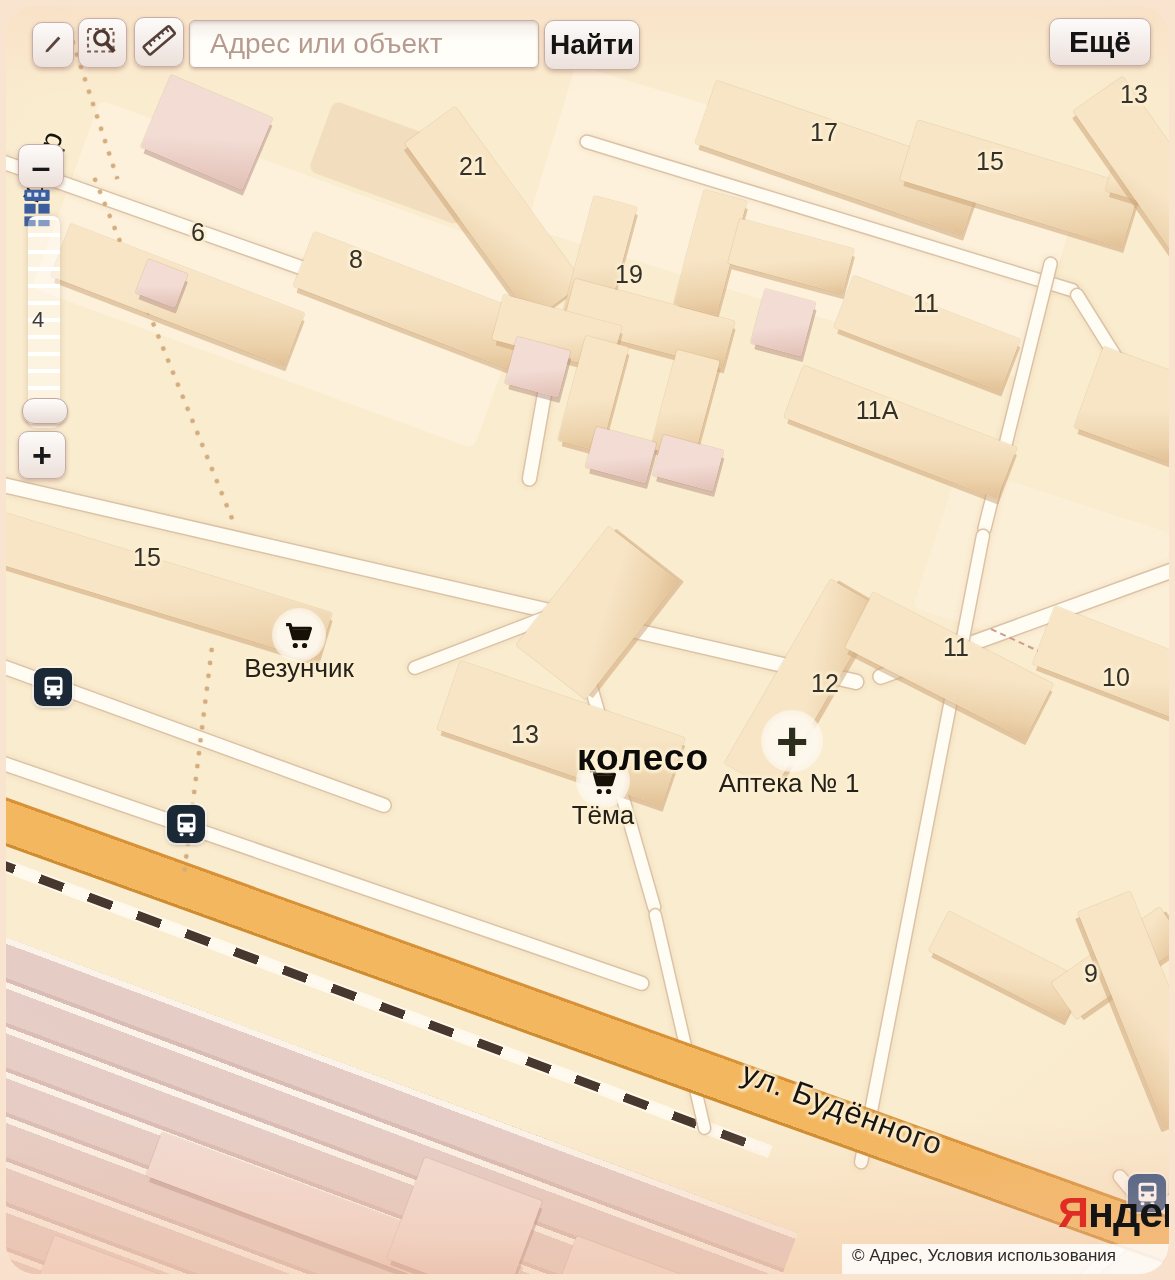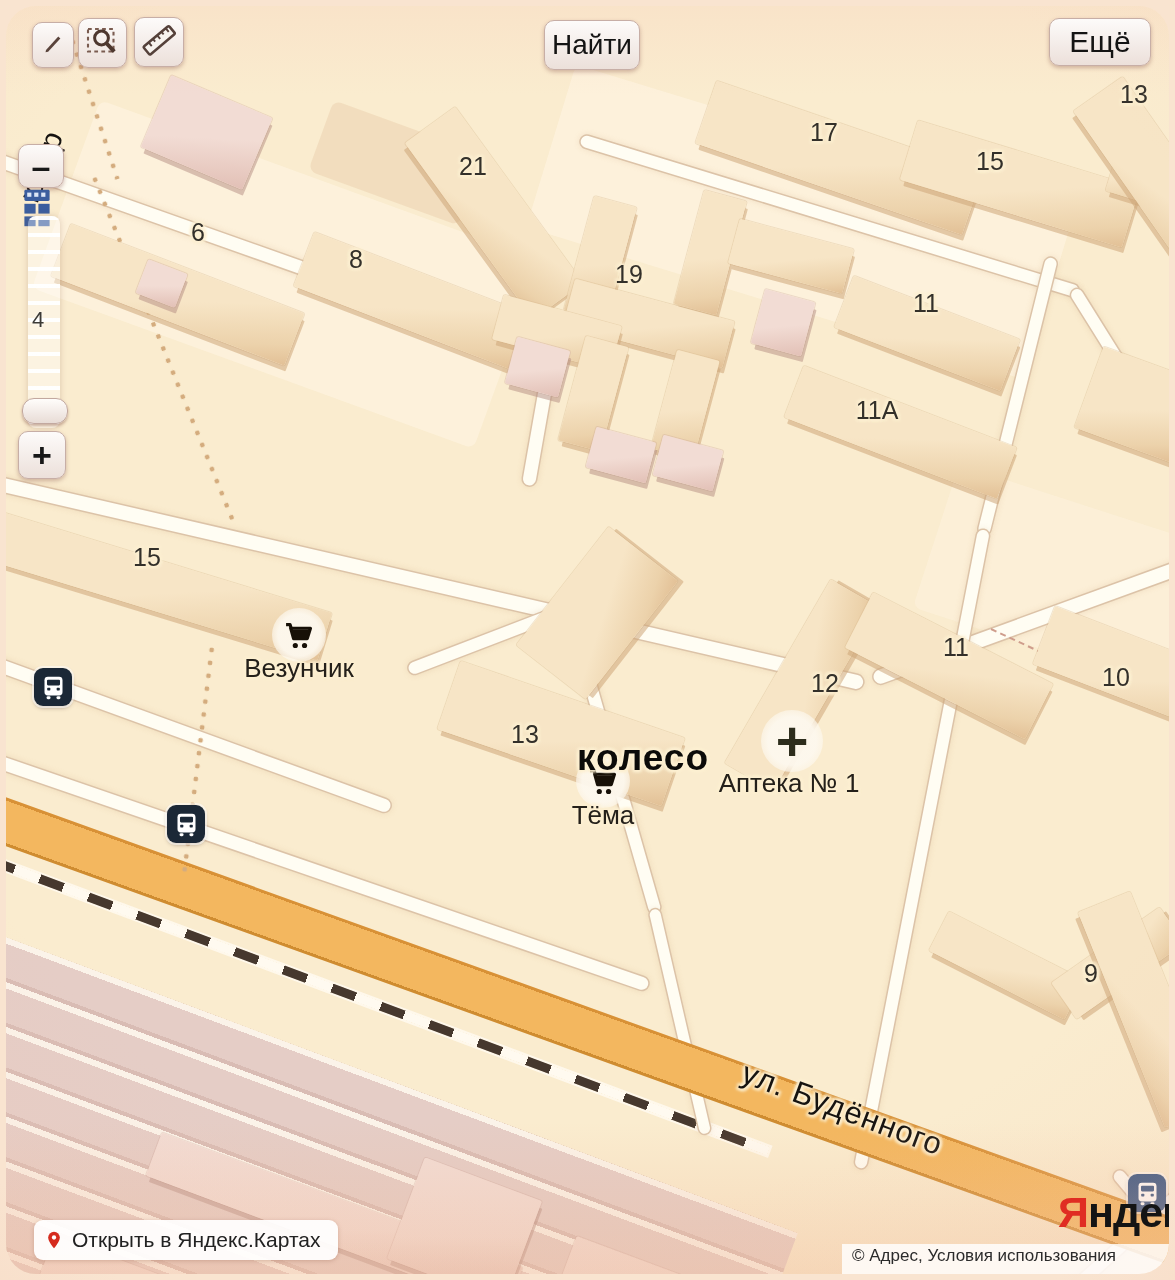--- a/index.html
+++ b/index.html
@@ -40,21 +40,21 @@
   .cross-glyph{font-size:56px;font-weight:bold;color:#2d2d1c;line-height:.9;}
   .bus{position:absolute;width:38px;height:38px;border-radius:9px;transform:translate(-50%,-50%);
     display:flex;align-items:center;justify-content:center;
     box-shadow:0 0 0 2px rgba(255,255,255,.55),0 2px 4px rgba(80,60,50,.4);}
   .vignette{position:absolute;inset:0;pointer-events:none;
     background:radial-gradient(120% 105% at 50% 42%, rgba(255,255,255,0) 50%, rgba(244,198,176,.28) 80%, rgba(236,172,148,.6) 100%),
       linear-gradient(180deg, rgba(246,205,185,.28) 0%, rgba(255,255,255,0) 7%, rgba(255,255,255,0) 88%, rgba(240,185,150,.4) 100%);}
   
   .tool-btn{position:absolute;display:flex;align-items:center;justify-content:center;border-radius:10px;
     background:linear-gradient(180deg,#fdfbfa,#ece0da);border:1px solid #c7aea6;
-    box-shadow:0 2px 4px rgba(140,90,80,.4);cursor:pointer;}
+    box-shadow:0 2px 4px rgba(140,90,80,.4);cursor:pointer;font-weight:bold;}
   .text-btn{font-size:28px;color:#141414;}
   #search-box{position:absolute;left:183px;top:14px;width:350px;height:48px;}
   #search-box input{width:100%;height:100%;box-sizing:border-box;border:1px solid #c7aea6;border-radius:6px;
     background:linear-gradient(180deg,#f3ece6,#fffef9 45%);font-size:28px;color:#6d564c;padding:0 14px 0 20px;
     box-shadow:inset 0 2px 3px rgba(160,120,110,.25),0 2px 3px rgba(140,90,80,.3);outline:none;
     font-family:"Liberation Sans","DejaVu Sans",sans-serif;}
   #search-box input::placeholder{color:#b79b90;opacity:1;}
   .zoom-btn{font-weight:bold;font-size:34px;color:#181818;}
   #zoom-track{position:absolute;left:22px;top:210px;width:32px;height:212px;border-radius:8px;
     background:rgba(255,255,255,.38);
@@ -238,20 +238,23 @@
   <div class="tool-btn" style="left:128px;top:11px;width:48px;height:48px">
     <span>
       <svg viewBox="0 0 24 24" width="38" height="38">
         <g transform="rotate(-40 12 12)">
           <rect x="1.5" y="9" width="21" height="6.5" rx="1" fill="#f7f3ee" stroke="#55413a" stroke-width="1.6"></rect>
           <path d="M6 9v3M9.5 9v2.2M13 9v3M16.5 9v2.2M20 9v3" stroke="#55413a" stroke-width="1.2"></path>
         </g>
       </svg>
     </span>
   </div>
+  <div id="search-box">
+    <input type="text" placeholder="Адрес или объект" style="">
+  </div>
   <div class="tool-btn text-btn" style="left:538px;top:14px;width:94px;height:48px">Найти</div>
   <div class="tool-btn text-btn" style="left:1043px;top:12px;width:100px;height:46px;font-size:30px">Ещё</div>
 
   <div class="tool-btn zoom-btn" style="left:12px;top:138px;width:44px;height:42px">–</div>
   <div style="position:absolute;left:17px;top:181px">
     <svg viewBox="0 0 20 30" width="28" height="42">
       <g fill="#3b5e9e">
         <rect x="1" y="2" width="18" height="8" rx="1"></rect>
         <rect x="1" y="12" width="8" height="7"></rect>
           <rect x="11" y="12" width="8" height="7"></rect>
@@ -263,28 +266,19 @@
           <rect x="8" y="4" width="3" height="3"></rect>
           <rect x="13" y="4" width="3" height="3"></rect>
       </g>
     </svg>
   </div>
   <div id="zoom-track"></div>
   <div id="zoom-scale-label">4</div>
   <div id="zoom-handle"></div>
   <div class="tool-btn zoom-btn" style="left:12px;top:425px;width:46px;height:46px">+</div>
 
-  <div id="open-btn">
-    <span style="display:flex">
-      <svg viewBox="0 0 24 24" width="20" height="20">
-        <path d="M12 2a7 7 0 0 1 7 7c0 5-7 13-7 13S5 14 5 9a7 7 0 0 1 7-7z" fill="#d52b1e"></path>
-        <circle cx="12" cy="9" r="2.6" fill="#fff"></circle>
-      </svg>
-    </span>
-    <span>Открыть в Яндекс.Картах</span>
-  </div>
   <div id="logo">
     <span id="logo-ya" style="color: rgb(224, 45, 35);">Я</span><span class="rest">ндекс</span>
   </div>
   <div id="copyright">
     <span>© Адрес, </span><span class="link">Условия использования</span>
   </div>
 </div>
 
 </body></html>

